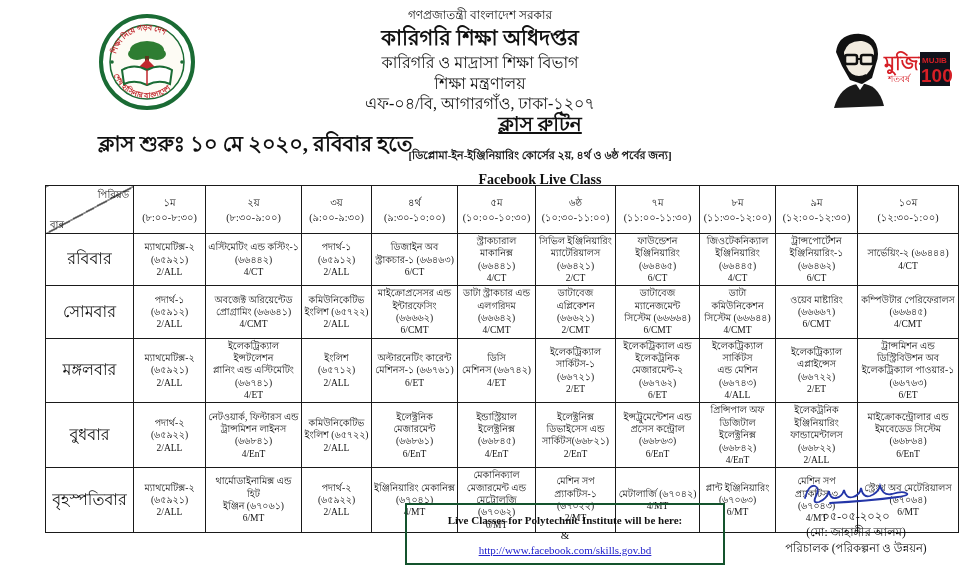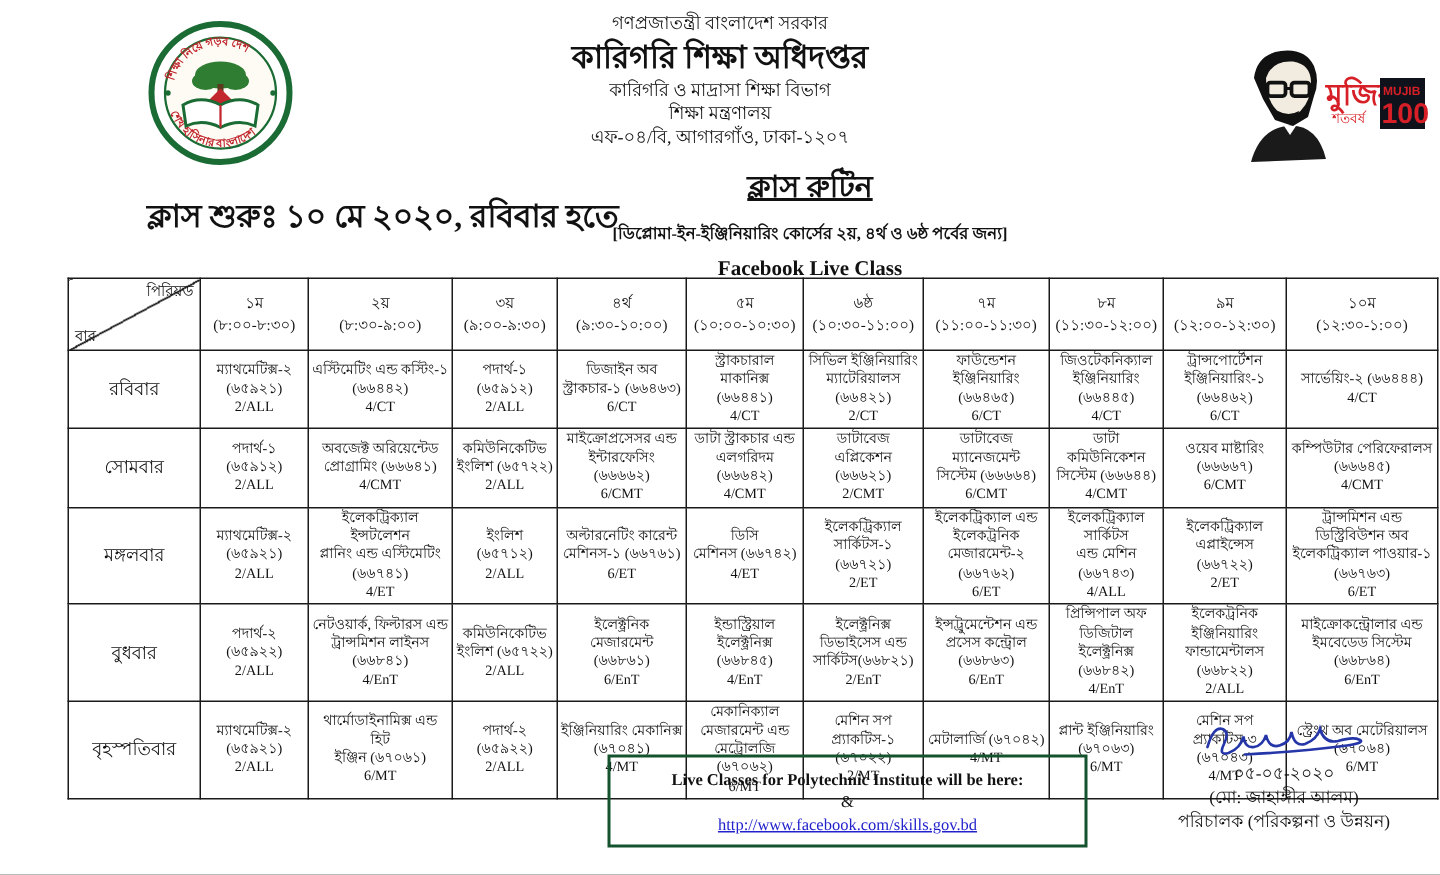--- a/index.html
+++ b/index.html
@@ -5,41 +5,41 @@
   html,body{margin:0;padding:0;background:#888;}
   .page{
     position:relative;width:960px;height:583px;background:#ffffff;
     font-family:"Liberation Serif","DejaVu Serif",serif;color:#111;
     overflow:hidden;margin:0 auto;
   }
   
   .gov-header{position:absolute;left:0;right:0;top:8px;text-align:center;line-height:1.3;}
   .gov-line1{font-size:12px;}
   .gov-line2{font-size:21px;font-weight:bold;margin:1px 0;}
-  .gov-line3,.gov-line4,.gov-line5{font-size:12px;}
+  .gov-line3,.gov-line4,.gov-line5{font-size:16px;}
   .logo-left{position:absolute;left:95px;top:12px;width:104px;height:100px;}
   .logo-right{position:absolute;left:828px;top:22px;width:124px;height:86px;}
   
   .start-note{position:absolute;left:98px;top:128px;font-size:21px;font-weight:bold;}
   .routine-block{position:absolute;left:385px;top:109px;width:310px;text-align:center;}
   .routine-title{font-size:20px;font-weight:bold;text-decoration:underline;}
   .routine-sub{font-size:11px;font-weight:bold;margin-top:5px;text-align:center;}
   .fb-live{font-size:14px;font-weight:bold;margin-top:6px;}
   
   table.routine{
     position:absolute;left:45px;top:185px;width:913px;
     border-collapse:collapse;table-layout:fixed;
   }
   table.routine th,table.routine td{
     border:1px solid #1a1a1a;text-align:center;vertical-align:middle;
     padding:1px 2px;font-weight:normal;white-space:pre-line;
     font-size:9.5px;line-height:1.3;overflow:hidden;
   }
   table.routine thead th{font-size:10px;line-height:1.5;height:31px;}
-  table.routine tbody th{font-size:12px;}
+  table.routine tbody th{font-size:16px;}
   tbody tr:nth-child(1){height:44px;}
   tbody tr:nth-child(2){height:48px;}
   tbody tr:nth-child(3){height:52px;}
   tbody tr:nth-child(4){height:60px;}
   tbody tr:nth-child(5){height:56px;}
   .corner{
     position:relative;
     background:linear-gradient(to bottom right,transparent calc(50% - 0.6px),#1a1a1a calc(50% - 0.6px),#1a1a1a calc(50% + 0.6px),transparent calc(50% + 0.6px));
   }
   .corner .c-top{position:absolute;top:1px;right:4px;font-size:10px;}

